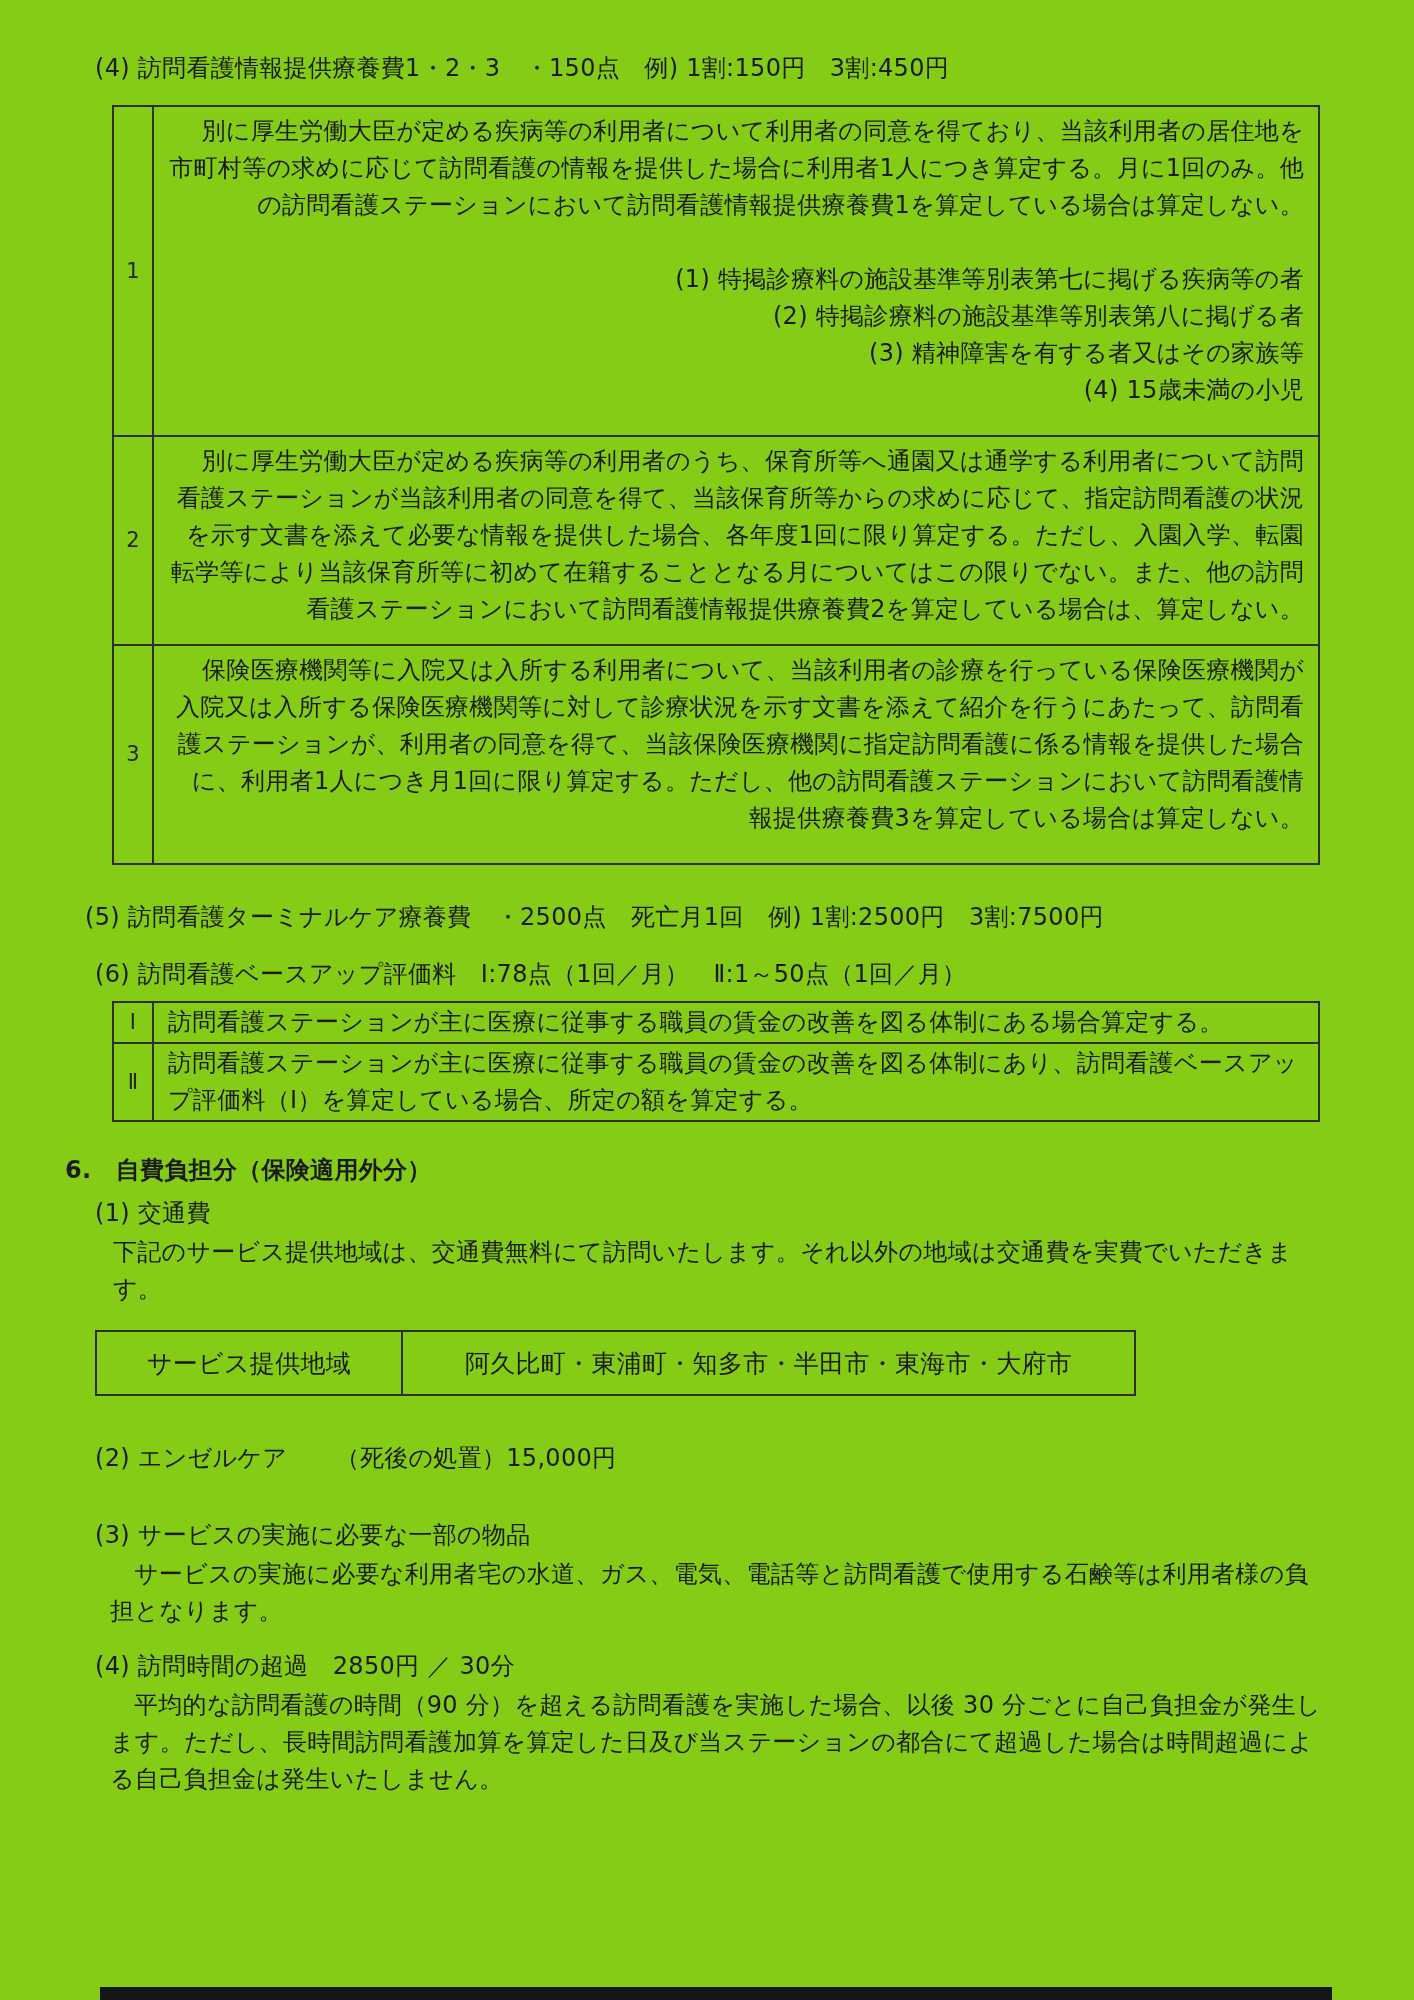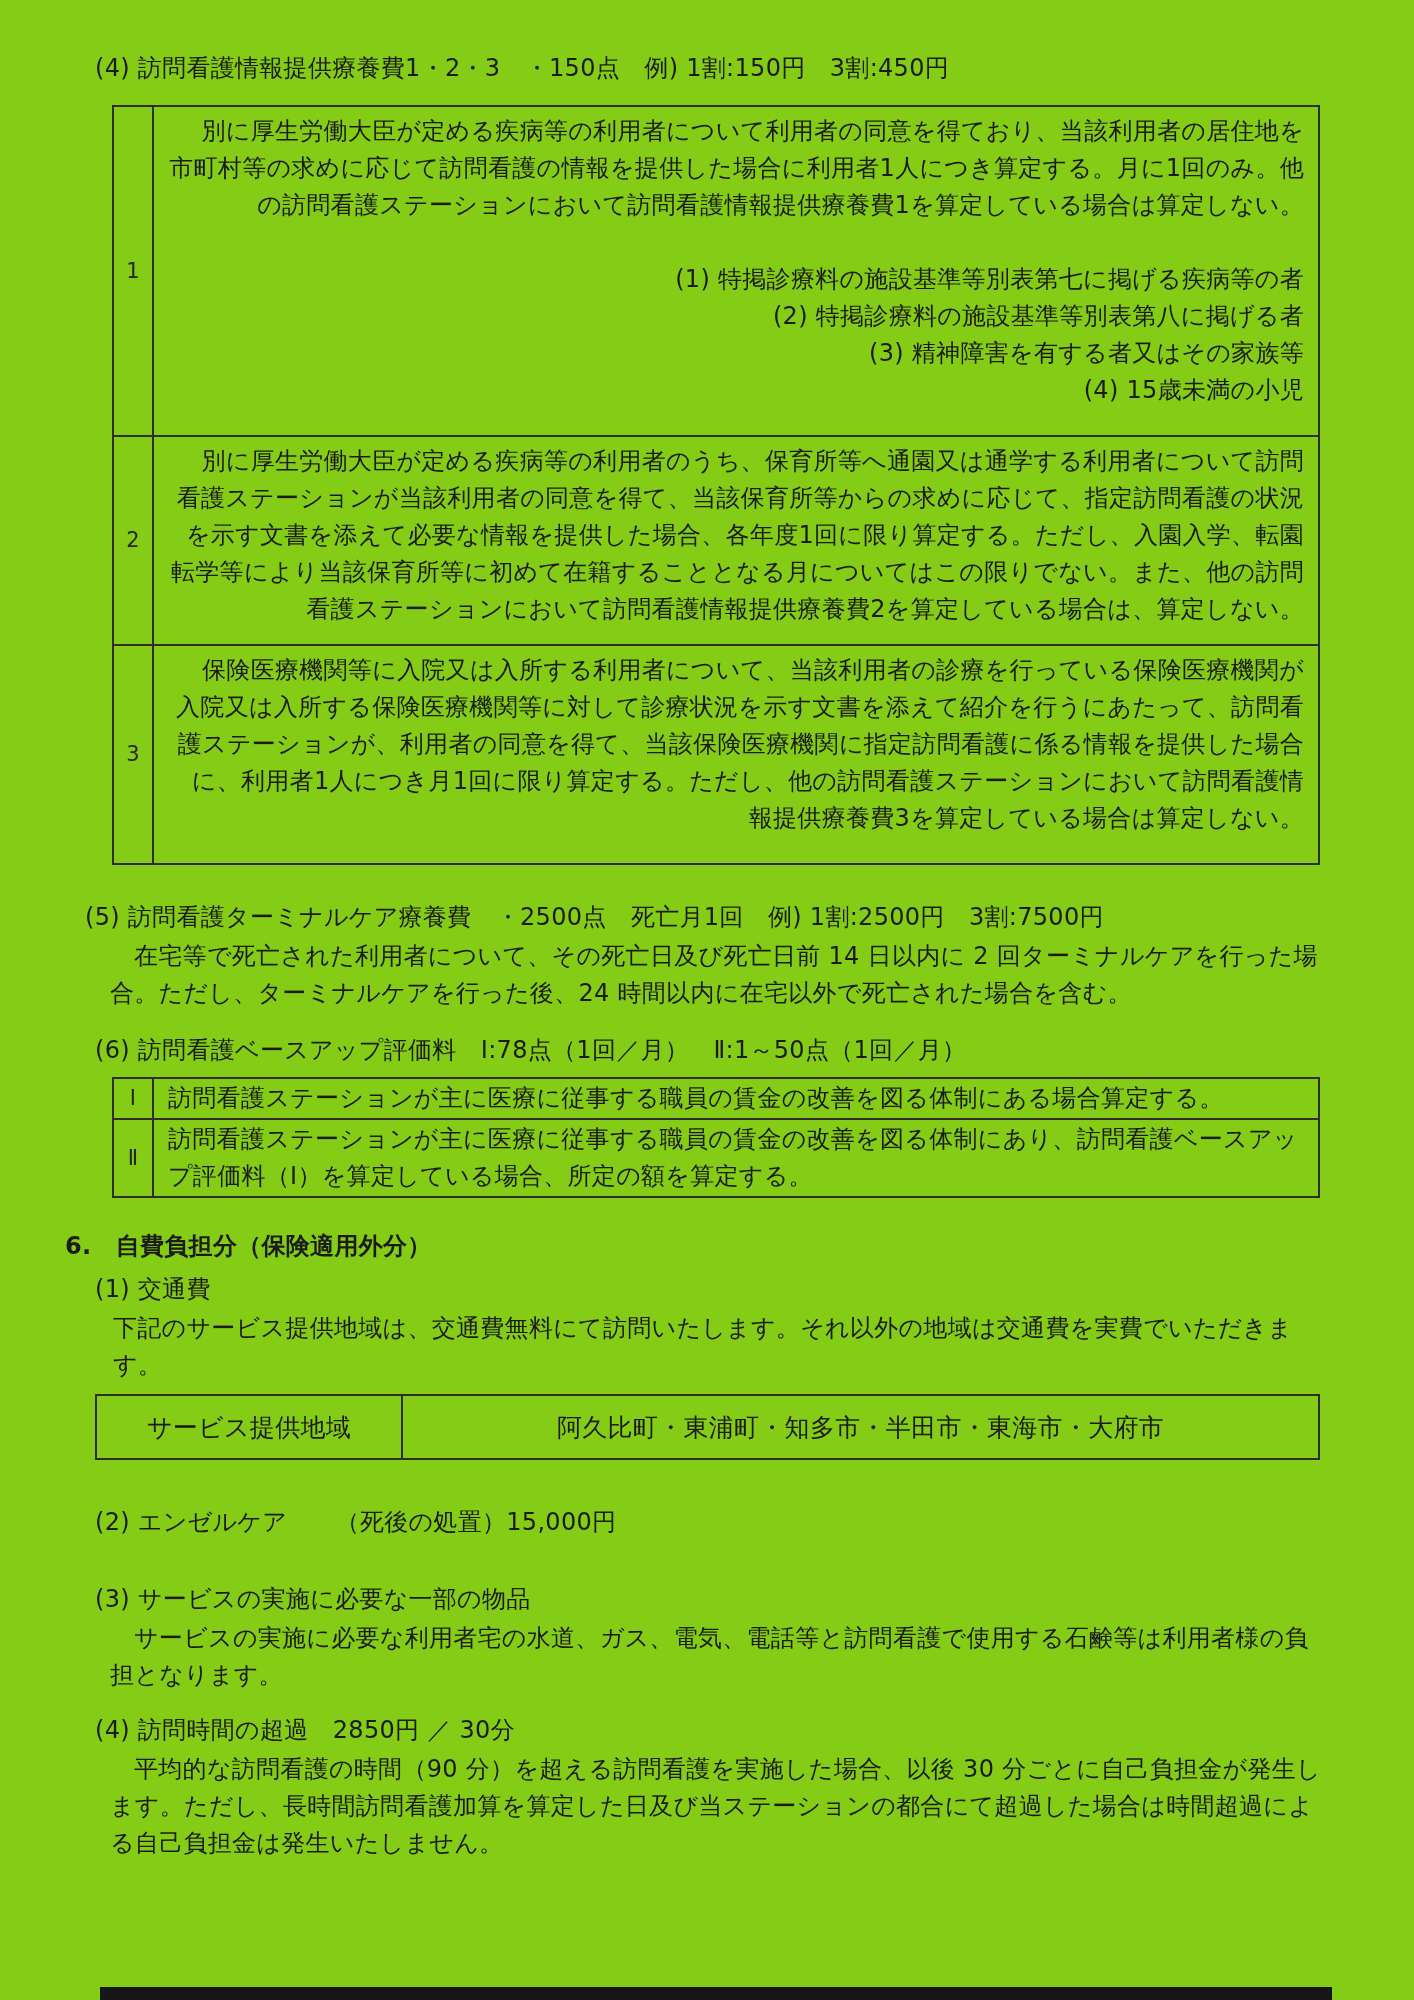--- a/index.html
+++ b/index.html
@@ -52,21 +52,21 @@
   .par-wide { margin: 2px 0 0 48px; }
   .indent { text-indent: 1em; }
   p { margin-bottom: 0; }
 
   .tbl-eval { width: 1208px; margin-top: 8px; }
   .tbl-eval td.ebody {
     padding: 1px 14px;
     vertical-align: middle;
   }
 
-  .tbl-area { width: 1225px; margin-left: 30px; margin-top: 10px; }
+  .tbl-area { width: 1041px; margin-left: 30px; margin-top: 22px; }
   .tbl-area td {
     text-align: center;
     vertical-align: middle;
     height: 64px;
     font-size: 25px;
     padding: 4px 10px;
   }
   .tbl-area td.area-label { width: 306px; }
 
   .scan-bar {
@@ -108,21 +108,20 @@
       <tr>
         <td class="num">3</td>
         <td class="body">
           <p class="cell-par">保険医療機関等に入院又は入所する利用者について、当該利用者の診療を行っている保険医療機関が入院又は入所する保険医療機関等に対して診療状況を示す文書を添えて紹介を行うにあたって、訪問看護ステーションが、利用者の同意を得て、当該保険医療機関に指定訪問看護に係る情報を提供した場合に、利用者1人につき月1回に限り算定する。ただし、他の訪問看護ステーションにおいて訪問看護情報提供療養費3を算定している場合は算定しない。</p>
         </td>
       </tr>
     </tbody>
   </table>
 
   <div class="h-sub mt34">(5) 訪問看護ターミナルケア療養費　・2500点　死亡月1回　例) 1割:2500円　3割:7500円</div>
-  <p class="par indent">在宅等で死亡された利用者について、その死亡日及び死亡日前 14 日以内に 2 回ターミナルケアを行った場合。ただし、ターミナルケアを行った後、24 時間以内に在宅以外で死亡された場合を含む。</p>
 
   <div class="h-sub mt20">(6) 訪問看護ベースアップ評価料　Ⅰ:78点（1回／月）　Ⅱ:1～50点（1回／月）</div>
 
   <table class="tbl tbl-eval">
     <tbody>
       <tr>
         <td class="num">Ⅰ</td>
         <td class="ebody">訪問看護ステーションが主に医療に従事する職員の賃金の改善を図る体制にある場合算定する。</td>
       </tr>
       <tr>

